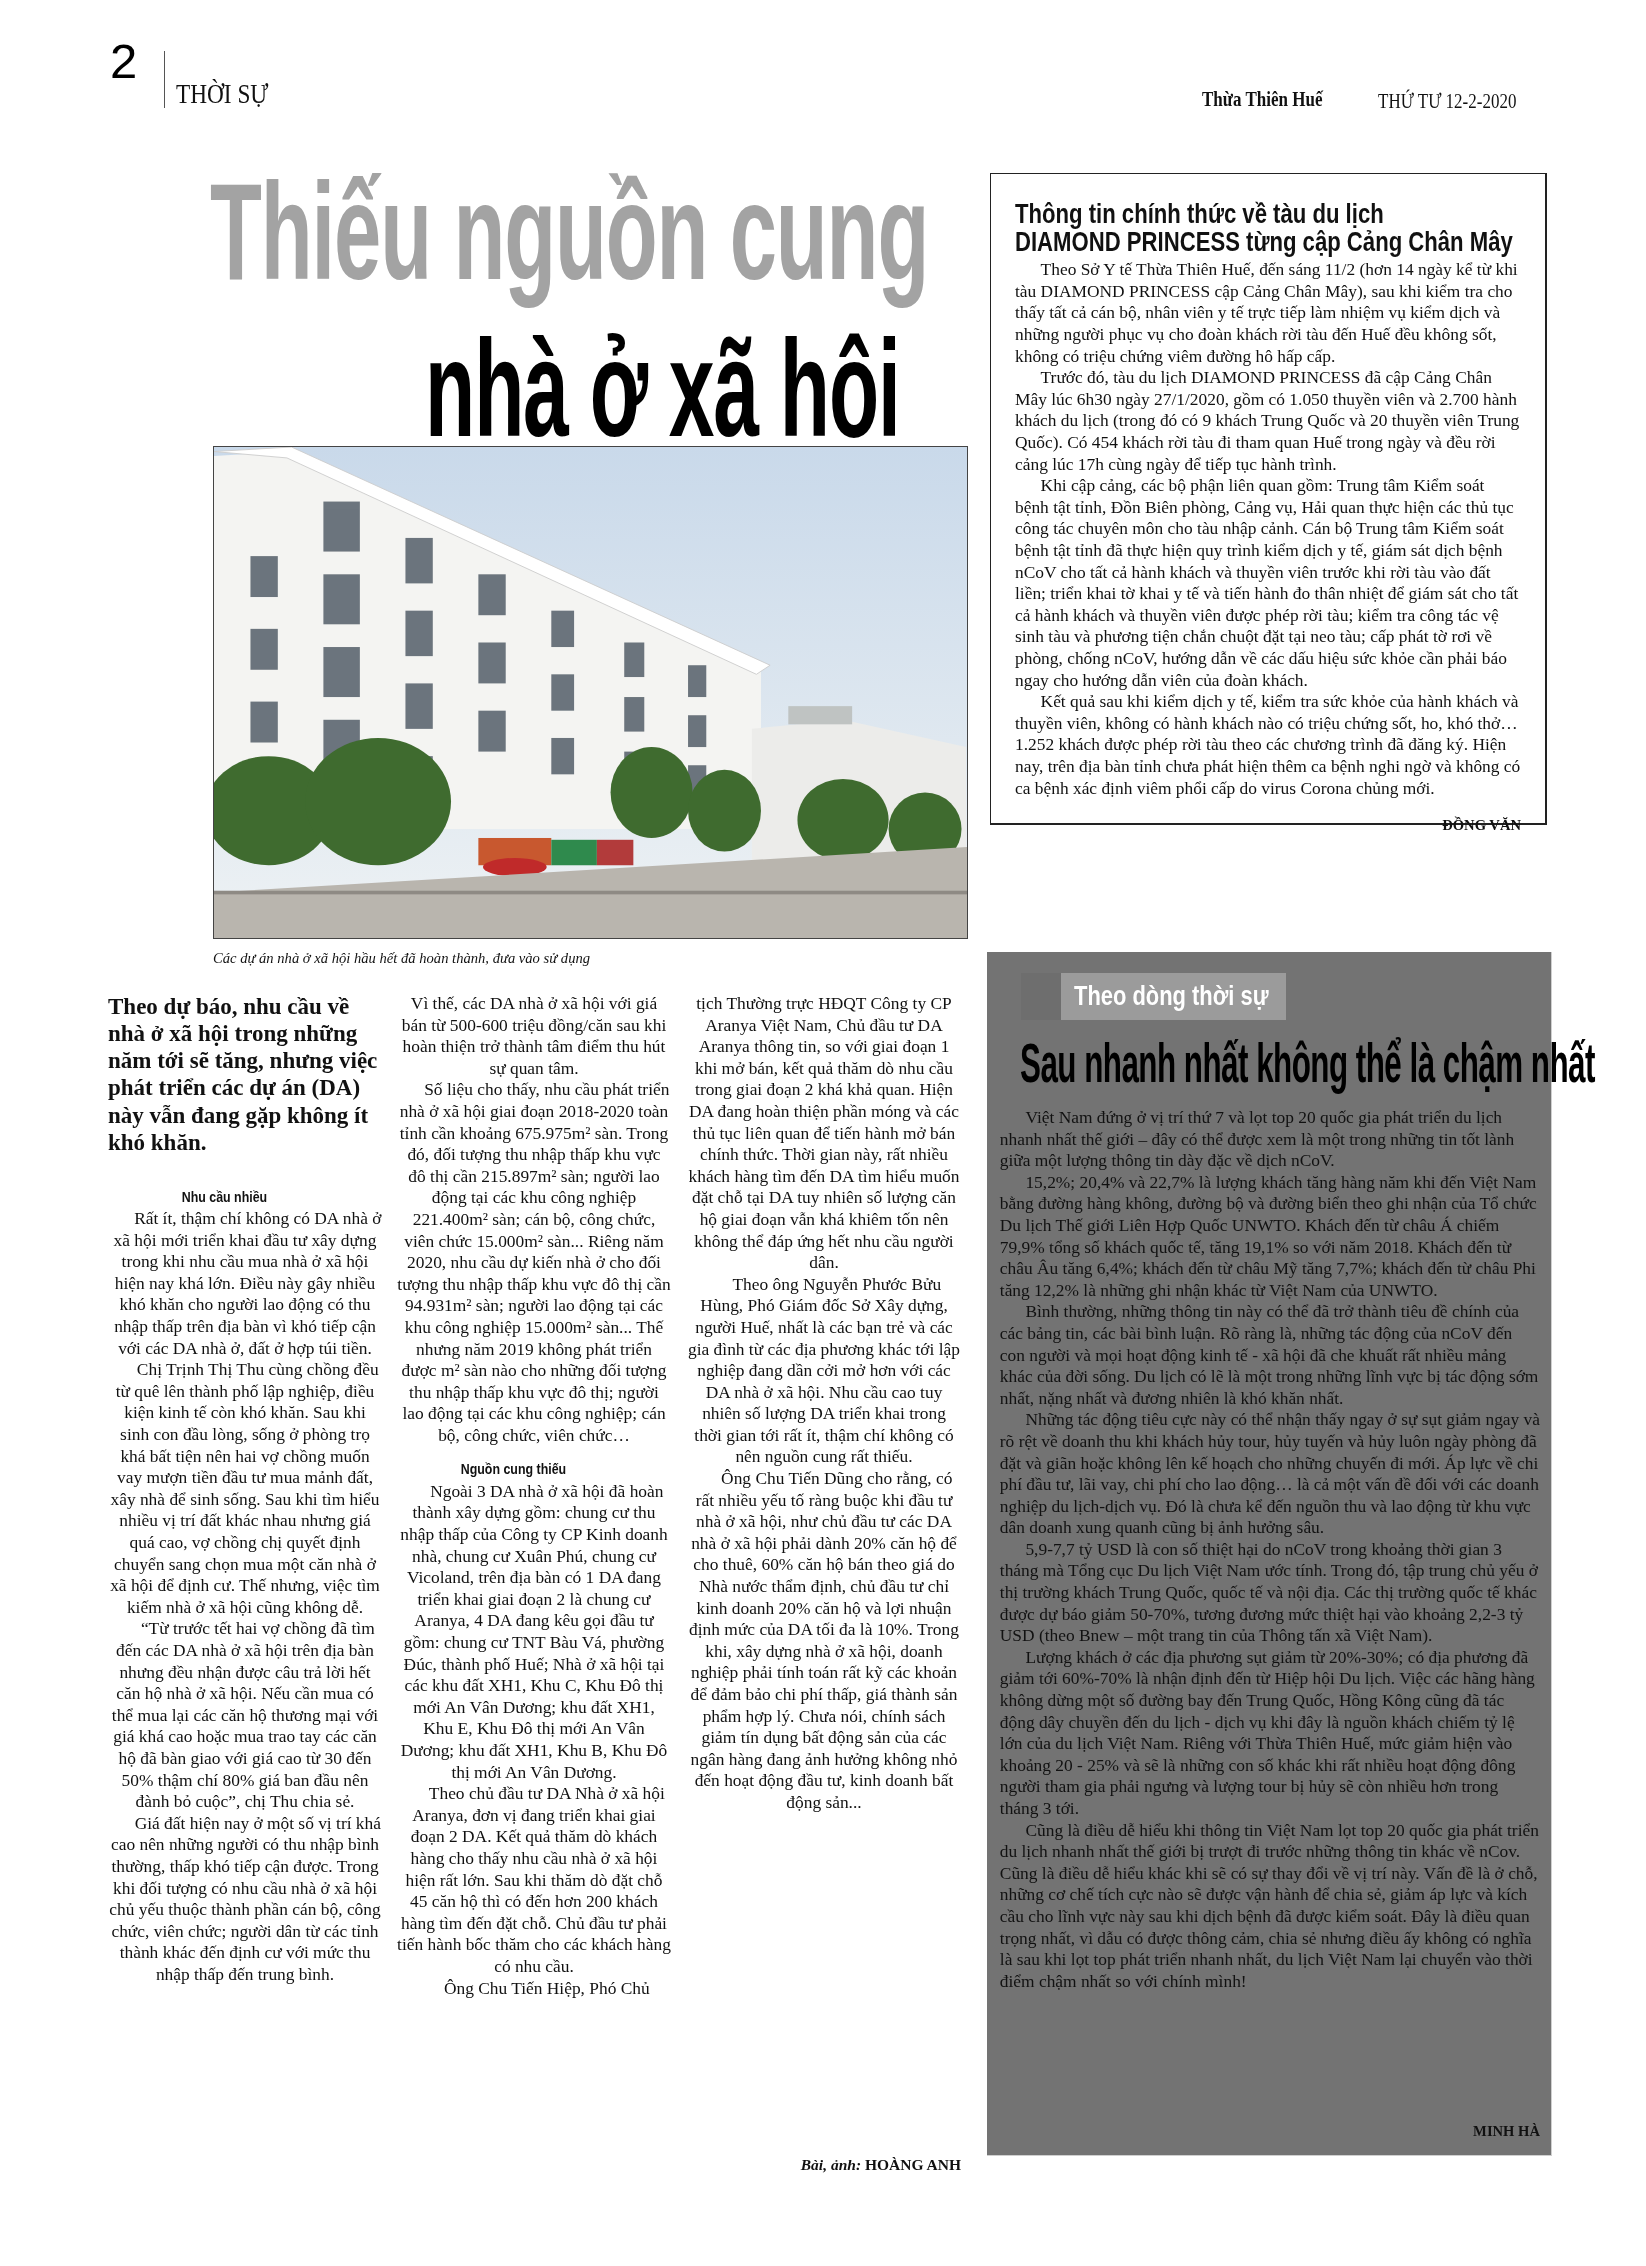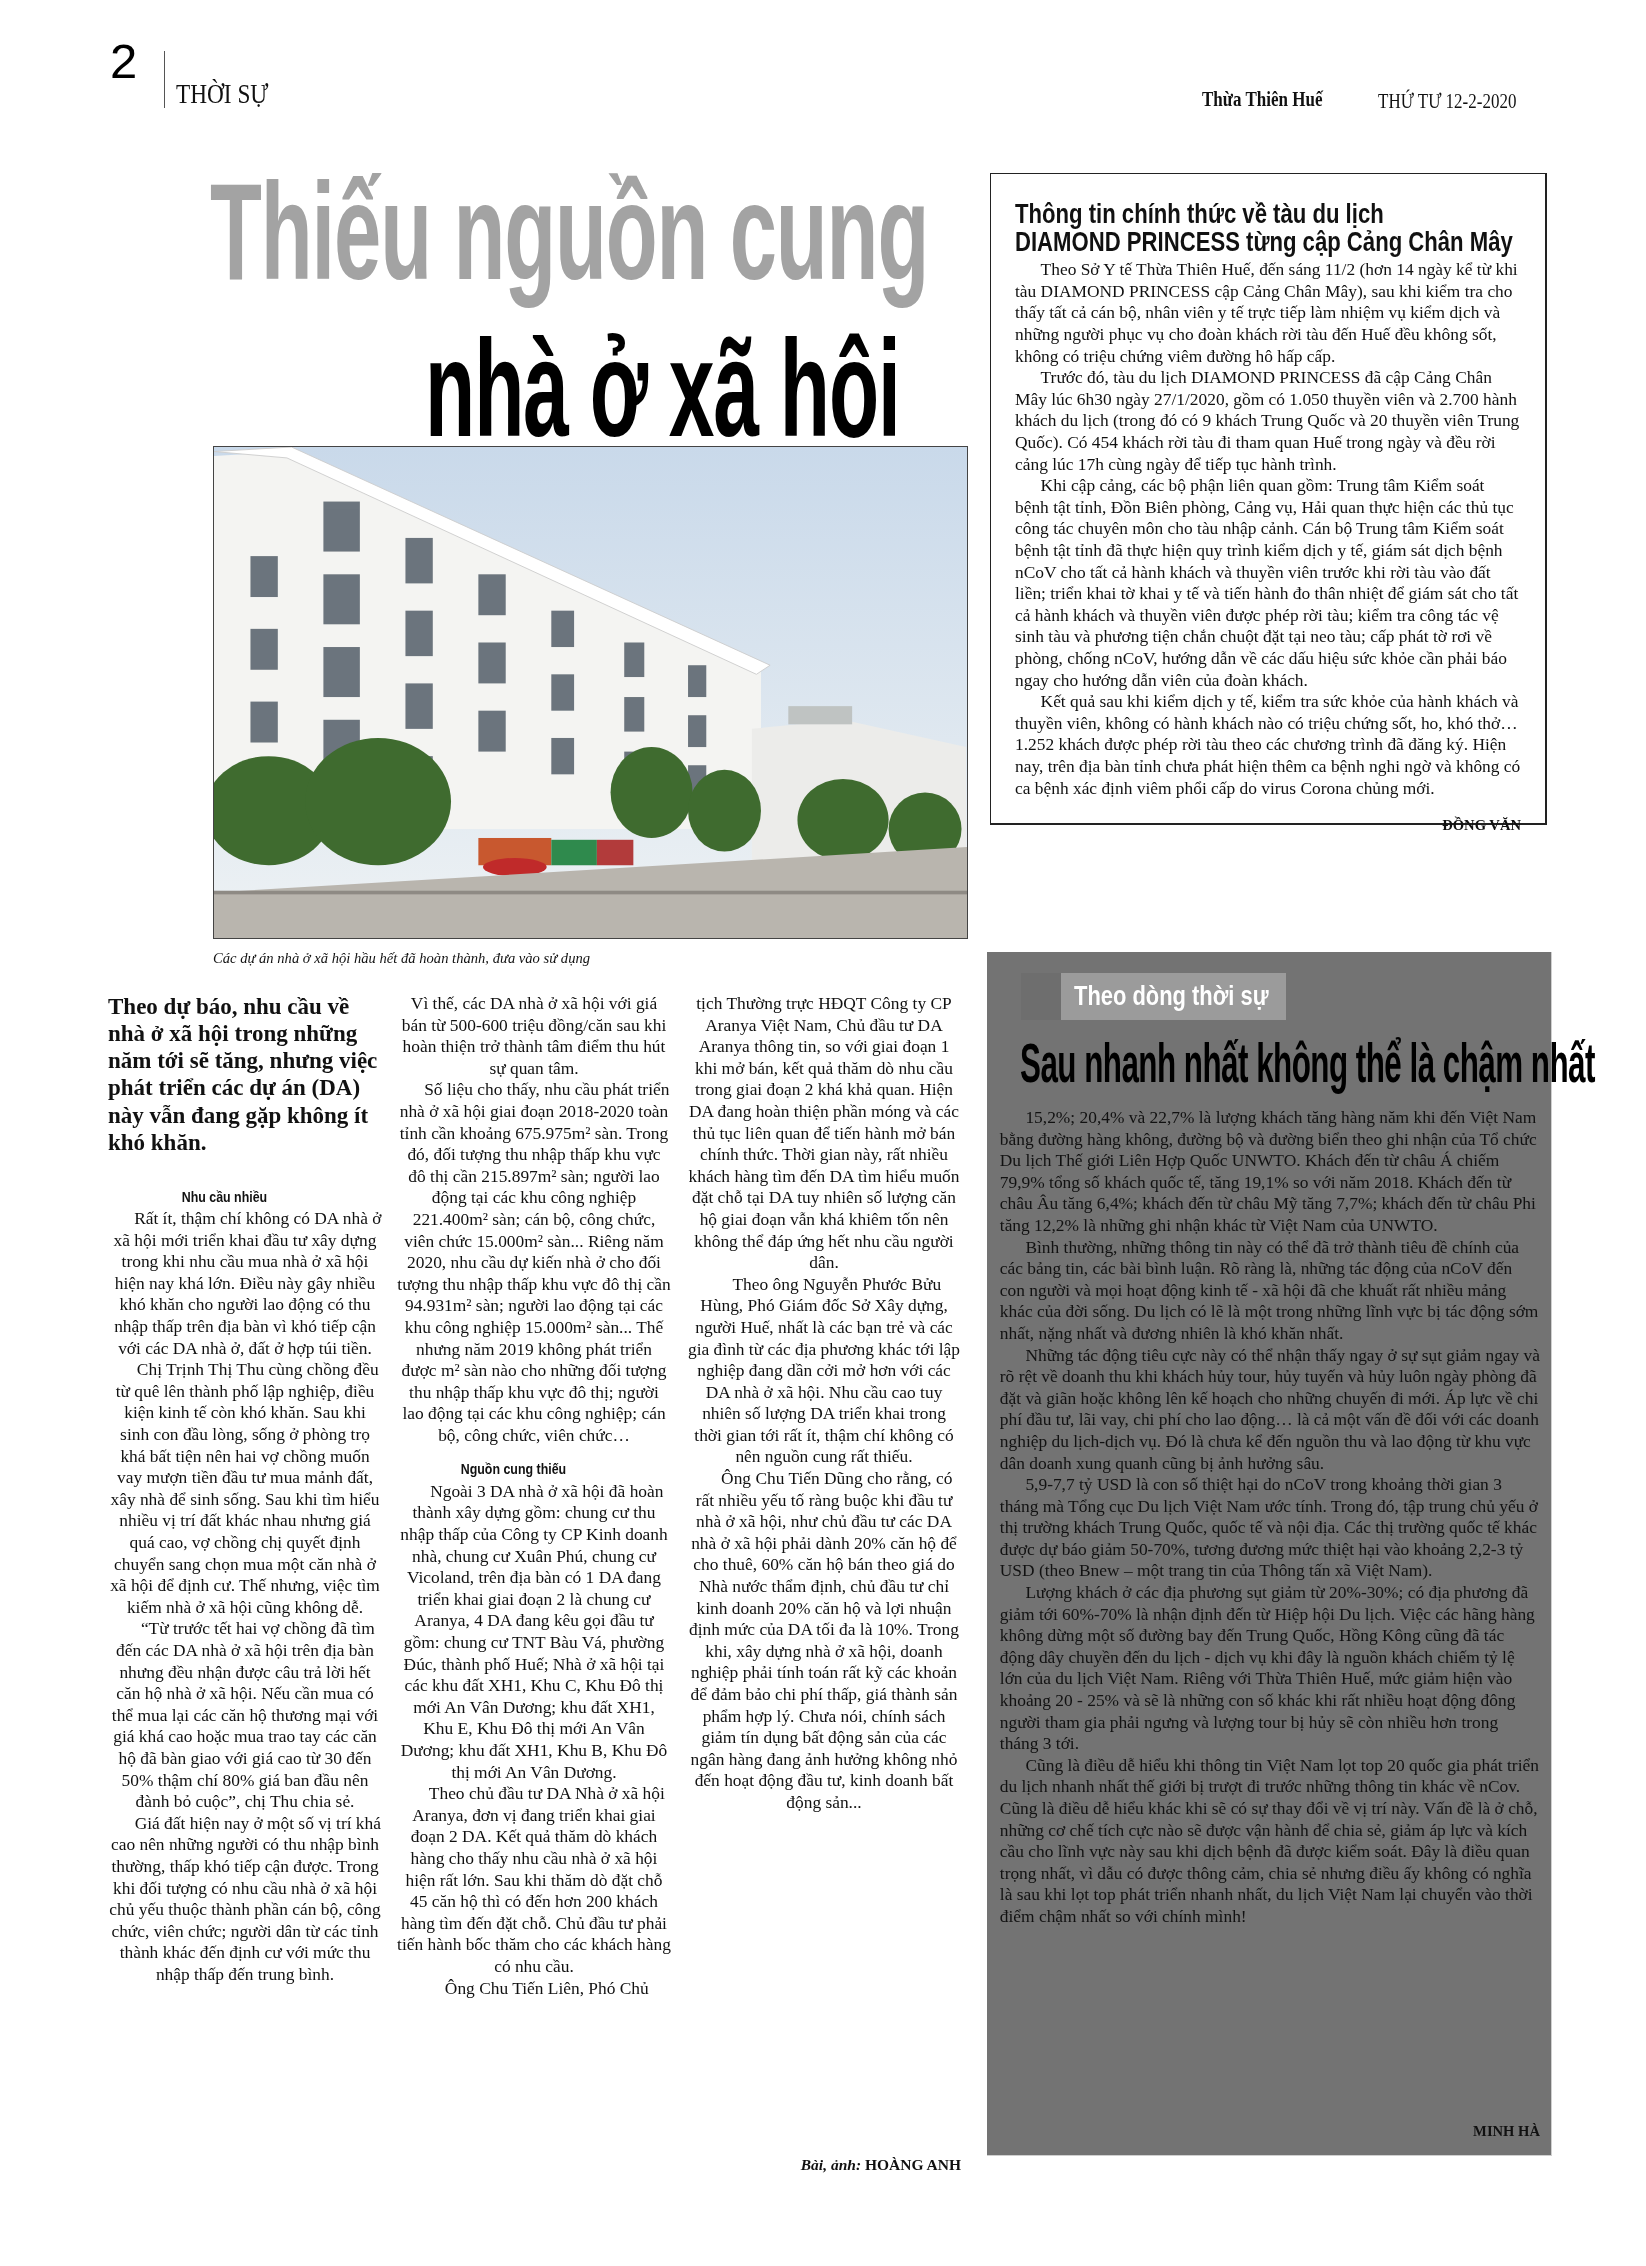--- a/index.html
+++ b/index.html
@@ -135,21 +135,21 @@
   <p>“Từ trước tết hai vợ chồng đã tìm đến các DA nhà ở xã hội trên địa bàn nhưng đều nhận được câu trả lời hết căn hộ nhà ở xã hội. Nếu cần mua có thể mua lại các căn hộ thương mại với giá khá cao hoặc mua trao tay các căn hộ đã bàn giao với giá cao từ 30 đến 50% thậm chí 80% giá ban đầu nên đành bỏ cuộc”, chị Thu chia sẻ.</p>
   <p>Giá đất hiện nay ở một số vị trí khá cao nên những người có thu nhập bình thường, thấp khó tiếp cận được. Trong khi đối tượng có nhu cầu nhà ở xã hội chủ yếu thuộc thành phần cán bộ, công chức, viên chức; người dân từ các tỉnh thành khác đến định cư với mức thu nhập thấp đến trung bình.</p>
 </div>
 
 <div class="abs col col2">
   <p style="text-indent:0">Vì thế, các DA nhà ở xã hội với giá bán từ 500-600 triệu đồng/căn sau khi hoàn thiện trở thành tâm điểm thu hút sự quan tâm.</p>
   <p>Số liệu cho thấy, nhu cầu phát triển nhà ở xã hội giai đoạn 2018-2020 toàn tỉnh cần khoảng 675.975m² sàn. Trong đó, đối tượng thu nhập thấp khu vực đô thị cần 215.897m² sàn; người lao động tại các khu công nghiệp 221.400m² sàn; cán bộ, công chức, viên chức 15.000m² sàn... Riêng năm 2020, nhu cầu dự kiến nhà ở cho đối tượng thu nhập thấp khu vực đô thị cần 94.931m² sàn; người lao động tại các khu công nghiệp 15.000m² sàn... Thế nhưng năm 2019 không phát triển được m² sàn nào cho những đối tượng thu nhập thấp khu vực đô thị; người lao động tại các khu công nghiệp; cán bộ, công chức, viên chức…</p>
   <h3 style="margin-top:12.8px">Nguồn cung thiếu</h3>
   <p>Ngoài 3 DA nhà ở xã hội đã hoàn thành xây dựng gồm: chung cư thu nhập thấp của Công ty CP Kinh doanh nhà, chung cư Xuân Phú, chung cư Vicoland, trên địa bàn có 1 DA đang triển khai giai đoạn 2 là chung cư Aranya, 4 DA đang kêu gọi đầu tư gồm: chung cư TNT Bàu Vá, phường Đúc, thành phố Huế; Nhà ở xã hội tại các khu đất XH1, Khu C, Khu Đô thị mới An Vân Dương; khu đất XH1, Khu E, Khu Đô thị mới An Vân Dương; khu đất XH1, Khu B, Khu Đô thị mới An Vân Dương.</p>
   <p>Theo chủ đầu tư DA Nhà ở xã hội Aranya, đơn vị đang triển khai giai đoạn 2 DA. Kết quả thăm dò khách hàng cho thấy nhu cầu nhà ở xã hội hiện rất lớn. Sau khi thăm dò đặt chỗ 45 căn hộ thì có đến hơn 200 khách hàng tìm đến đặt chỗ. Chủ đầu tư phải tiến hành bốc thăm cho các khách hàng có nhu cầu.</p>
-  <p>Ông Chu Tiến Liên, Phó Chủ</p>
+  <p>Ông Chu Tiến Hiệp, Phó Chủ</p>
 </div>
 
 <div class="abs col col3">
   <p style="text-indent:0">tịch Thường trực HĐQT Công ty CP Aranya Việt Nam, Chủ đầu tư DA Aranya thông tin, so với giai đoạn 1 khi mở bán, kết quả thăm dò nhu cầu trong giai đoạn 2 khá khả quan. Hiện DA đang hoàn thiện phần móng và các thủ tục liên quan để tiến hành mở bán chính thức. Thời gian này, rất nhiều khách hàng tìm đến DA tìm hiểu muốn đặt chỗ tại DA tuy nhiên số lượng căn hộ giai đoạn vẫn khá khiêm tốn nên không thể đáp ứng hết nhu cầu người dân.</p>
   <p>Theo ông Nguyễn Phước Bửu Hùng, Phó Giám đốc Sở Xây dựng, người Huế, nhất là các bạn trẻ và các gia đình từ các địa phương khác tới lập nghiệp đang dần cởi mở hơn với các DA nhà ở xã hội. Nhu cầu cao tuy nhiên số lượng DA triển khai trong thời gian tới rất ít, thậm chí không có nên nguồn cung rất thiếu.</p>
   <p>Ông Chu Tiến Dũng cho rằng, có rất nhiều yếu tố ràng buộc khi đầu tư nhà ở xã hội, như chủ đầu tư các DA nhà ở xã hội phải dành 20% căn hộ để cho thuê, 60% căn hộ bán theo giá do Nhà nước thẩm định, chủ đầu tư chỉ kinh doanh 20% căn hộ và lợi nhuận định mức của DA tối đa là 10%. Trong khi, xây dựng nhà ở xã hội, doanh nghiệp phải tính toán rất kỹ các khoản để đảm bảo chi phí thấp, giá thành sản phẩm hợp lý. Chưa nói, chính sách giảm tín dụng bất động sản của các ngân hàng đang ảnh hưởng không nhỏ đến hoạt động đầu tư, kinh doanh bất động sản...</p>
 </div>
 <div class="abs byline">
   <i>Bài, ảnh:</i>
   <b>HOÀNG ANH</b>
@@ -167,20 +167,21 @@
   <div class="sig">ĐỒNG VĂN</div>
 </div>
 
 <div class="abs box2" style="background: #737373;">
   <div class="tag">
     <div class="tag-dark"></div>
     <div class="tag-label">Theo dòng thời sự</div>
   </div>
   <h2>Sau nhanh nhất không thể là chậm nhất</h2>
   <div class="body">
+    <p>Việt Nam đứng ở vị trí thứ 7 và lọt top 20 quốc gia phát triển du lịch nhanh nhất thế giới – đây có thể được xem là một trong những tin tốt lành giữa một lượng thông tin dày đặc về dịch nCoV.</p>
     <p>15,2%; 20,4% và 22,7% là lượng khách tăng hàng năm khi đến Việt Nam bằng đường hàng không, đường bộ và đường biển theo ghi nhận của Tổ chức Du lịch Thế giới Liên Hợp Quốc UNWTO. Khách đến từ châu Á chiếm 79,9% tổng số khách quốc tế, tăng 19,1% so với năm 2018. Khách đến từ châu Âu tăng 6,4%; khách đến từ châu Mỹ tăng 7,7%; khách đến từ châu Phi tăng 12,2% là những ghi nhận khác từ Việt Nam của UNWTO.</p>
     <p>Bình thường, những thông tin này có thể đã trở thành tiêu đề chính của các bảng tin, các bài bình luận. Rõ ràng là, những tác động của nCoV đến con người và mọi hoạt động kinh tế - xã hội đã che khuất rất nhiều mảng khác của đời sống. Du lịch có lẽ là một trong những lĩnh vực bị tác động sớm nhất, nặng nhất và đương nhiên là khó khăn nhất.</p>
     <p>Những tác động tiêu cực này có thể nhận thấy ngay ở sự sụt giảm ngay và rõ rệt về doanh thu khi khách hủy tour, hủy tuyến và hủy luôn ngày phòng đã đặt và giãn hoặc không lên kế hoạch cho những chuyến đi mới. Áp lực về chi phí đầu tư, lãi vay, chi phí cho lao động… là cả một vấn đề đối với các doanh nghiệp du lịch-dịch vụ. Đó là chưa kể đến nguồn thu và lao động từ khu vực dân doanh xung quanh cũng bị ảnh hưởng sâu.</p>
     <p>5,9-7,7 tỷ USD là con số thiệt hại do nCoV trong khoảng thời gian 3 tháng mà Tổng cục Du lịch Việt Nam ước tính. Trong đó, tập trung chủ yếu ở thị trường khách Trung Quốc, quốc tế và nội địa. Các thị trường quốc tế khác được dự báo giảm 50-70%, tương đương mức thiệt hại vào khoảng 2,2-3 tỷ USD (theo Bnew – một trang tin của Thông tấn xã Việt Nam).</p>
     <p>Lượng khách ở các địa phương sụt giảm từ 20%-30%; có địa phương đã giảm tới 60%-70% là nhận định đến từ Hiệp hội Du lịch. Việc các hãng hàng không dừng một số đường bay đến Trung Quốc, Hồng Kông cũng đã tác động dây chuyền đến du lịch - dịch vụ khi đây là nguồn khách chiếm tỷ lệ lớn của du lịch Việt Nam. Riêng với Thừa Thiên Huế, mức giảm hiện vào khoảng 20 - 25% và sẽ là những con số khác khi rất nhiều hoạt động đông người tham gia phải ngưng và lượng tour bị hủy sẽ còn nhiều hơn trong tháng 3 tới.</p>
     <p>Cũng là điều dễ hiểu khi thông tin Việt Nam lọt top 20 quốc gia phát triển du lịch nhanh nhất thế giới bị trượt đi trước những thông tin khác về nCov. Cũng là điều dễ hiểu khác khi sẽ có sự thay đổi về vị trí này. Vấn đề là ở chỗ, những cơ chế tích cực nào sẽ được vận hành để chia sẻ, giảm áp lực và kích cầu cho lĩnh vực này sau khi dịch bệnh đã được kiểm soát. Đây là điều quan trọng nhất, vì dẫu có được thông cảm, chia sẻ nhưng điều ấy không có nghĩa là sau khi lọt top phát triển nhanh nhất, du lịch Việt Nam lại chuyển vào thời điểm chậm nhất so với chính mình!</p>
   </div>
   <div class="sig">MINH HÀ</div>
 </div>
 

